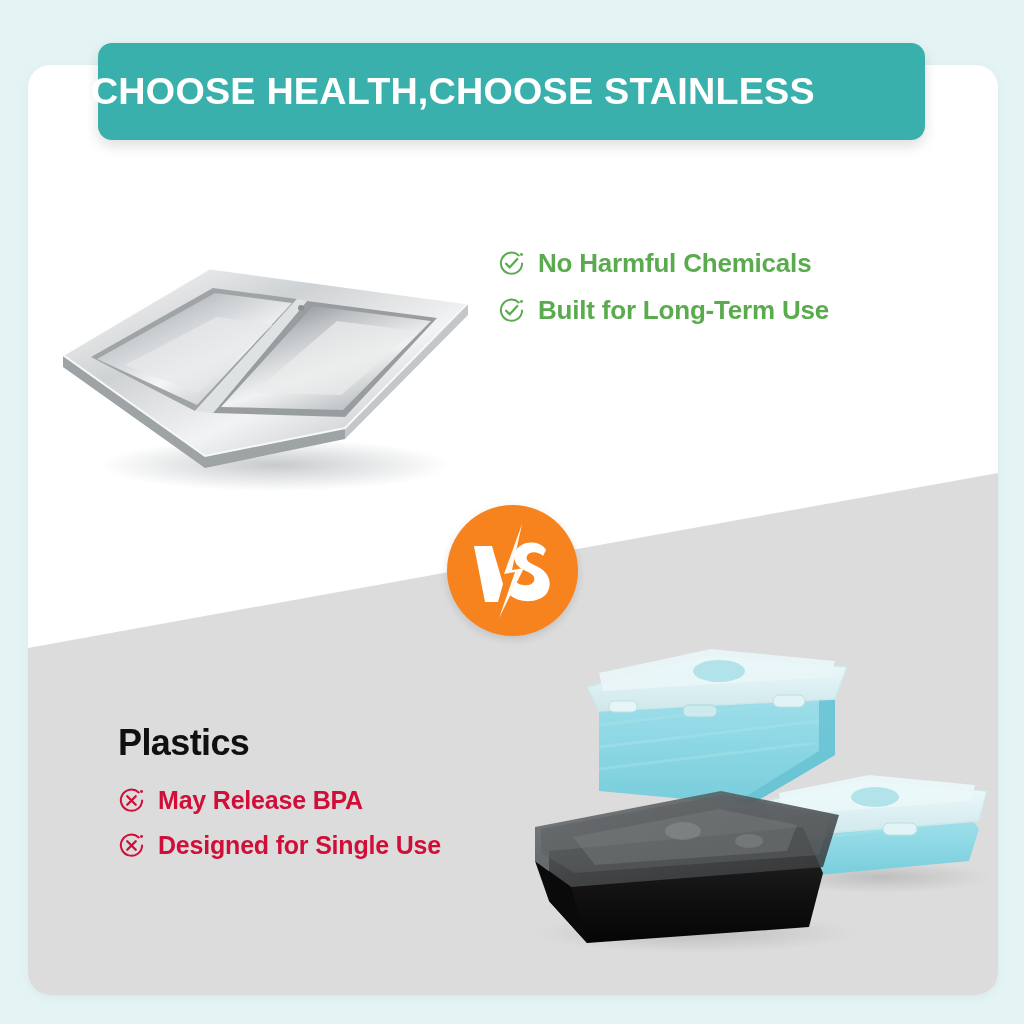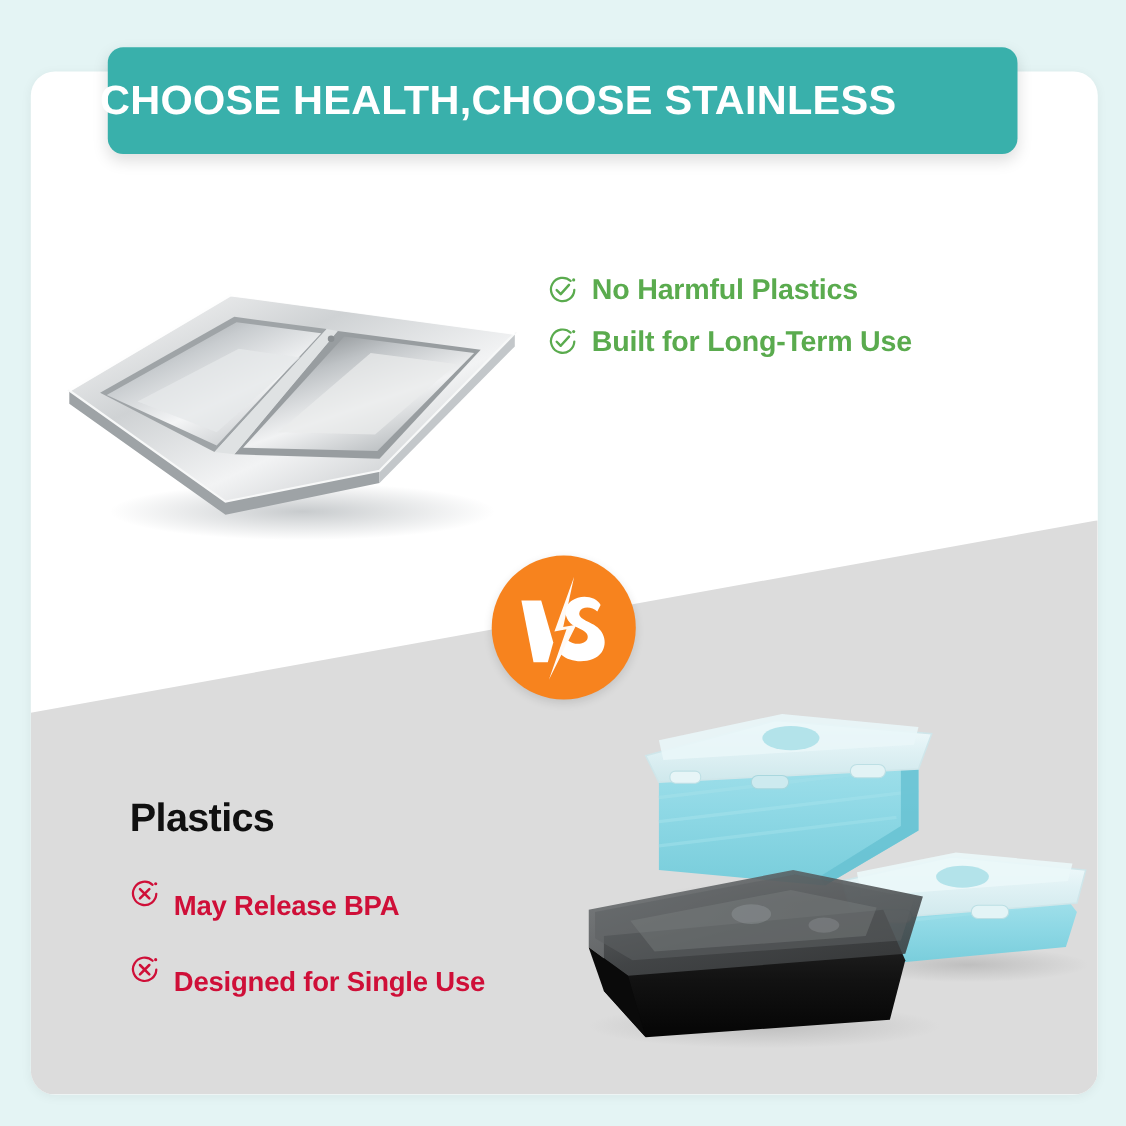--- a/index.html
+++ b/index.html
@@ -48,21 +48,21 @@
   .feat-row{display:flex;align-items:center;margin-bottom:16px;}
   .feat-row .icon{width:27px;height:27px;margin-right:13px;flex:0 0 auto;}
   .feat-good{font-size:26px;color:#5aab4e;font-weight:bold;white-space:nowrap;letter-spacing:-.2px;}
 
   
   .plastic-text{position:absolute;left:118px;top:722px;z-index:4;}
   .plastic-title{
     font-size:36px;font-weight:bold;color:#101010;
     letter-spacing:-.6px;margin:0 0 22px 0;white-space:nowrap;
   }
-  .feat-bad{font-size:25px;color:#cf0f38;font-weight:bold;white-space:nowrap;letter-spacing:-.2px;margin-top:24px;}
+  .feat-bad{font-size:25px;color:#cf0f38;font-weight:bold;white-space:nowrap;letter-spacing:-.2px;}
 
   
   .vs-badge{
     position:absolute;left:447px;top:505px;width:131px;height:131px;
     border-radius:50%;background:#f7831e;z-index:7;
     box-shadow:0 3px 9px rgba(0,0,0,.12);
     display:flex;align-items:center;justify-content:center;
   }
 
   
@@ -144,21 +144,21 @@
   <div class="steel-text">
 
     <div class="feat-row">
       <span class="icon">
         <svg viewBox="0 0 28 28" width="27" height="27" xmlns="http://www.w3.org/2000/svg">
           <path d="M21.5,5.6 A11,11 0 1 0 25,14" fill="none" stroke="#5aab4e" stroke-width="2.1" stroke-linecap="round"></path>
           <circle cx="24.4" cy="4.6" r="1.5" fill="#5aab4e"></circle>
           <path d="M8.4,14.2 L12.2,18 L20,9.3" fill="none" stroke="#5aab4e" stroke-width="2.3" stroke-linecap="round" stroke-linejoin="round"></path>
         </svg>
       </span>
-      <span class="feat-good">No Harmful Plastics</span>
+      <span class="feat-good">No Harmful Chemicals</span>
     </div>
 
     <div class="feat-row">
       <span class="icon">
         <svg viewBox="0 0 28 28" width="27" height="27" xmlns="http://www.w3.org/2000/svg">
           <path d="M21.5,5.6 A11,11 0 1 0 25,14" fill="none" stroke="#5aab4e" stroke-width="2.1" stroke-linecap="round"></path>
           <circle cx="24.4" cy="4.6" r="1.5" fill="#5aab4e"></circle>
           <path d="M8.4,14.2 L12.2,18 L20,9.3" fill="none" stroke="#5aab4e" stroke-width="2.3" stroke-linecap="round" stroke-linejoin="round"></path>
         </svg>
       </span>

